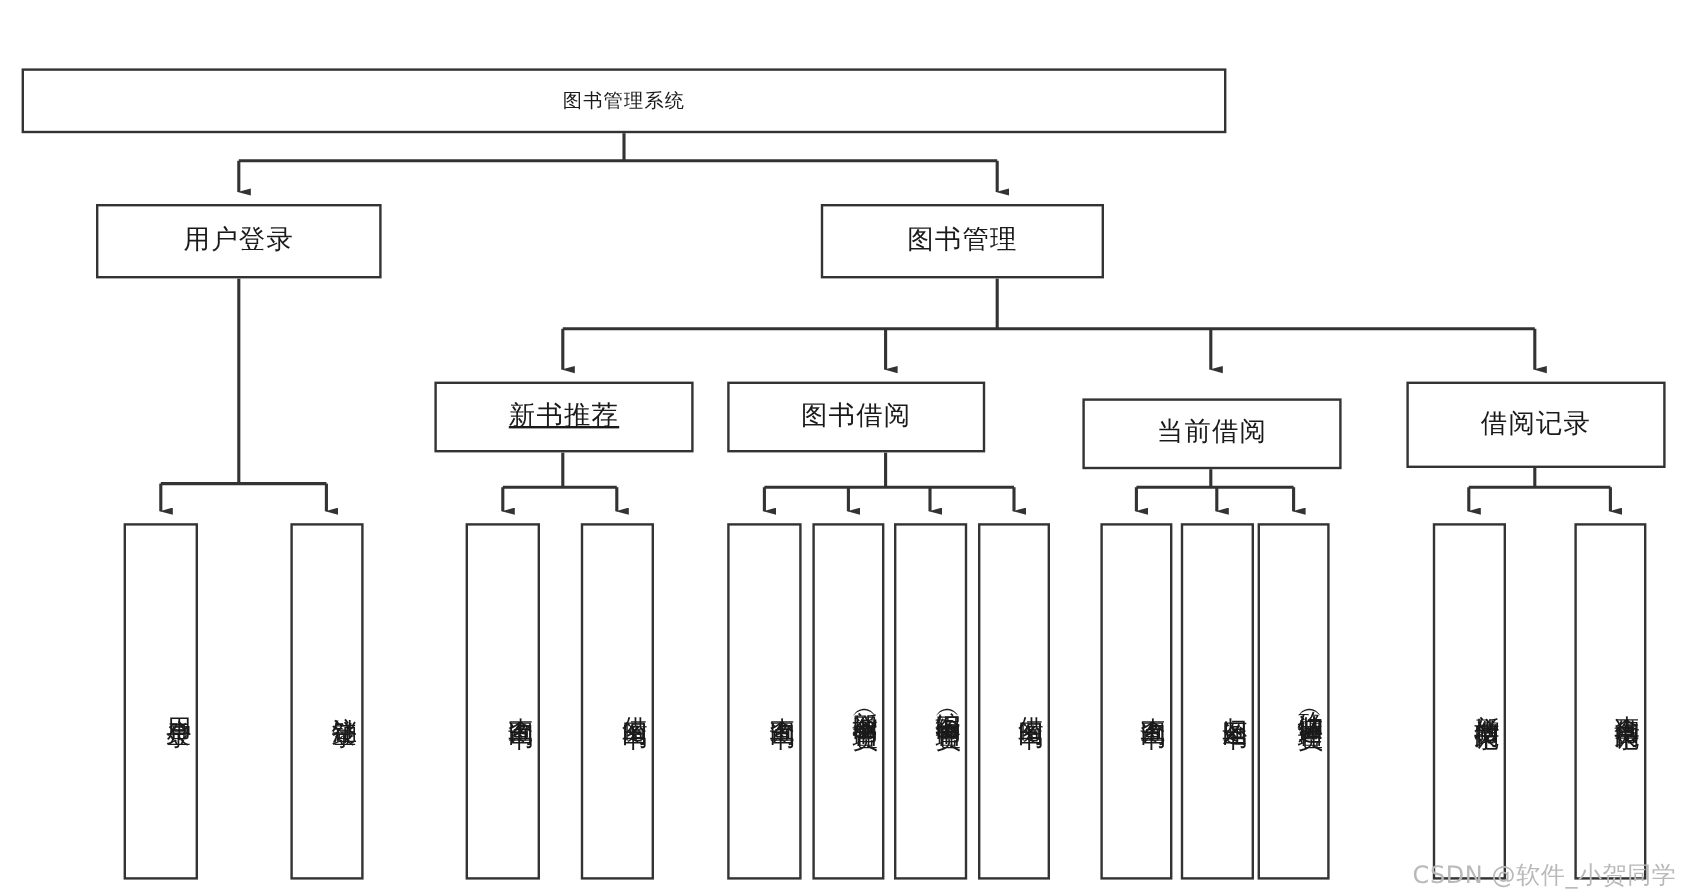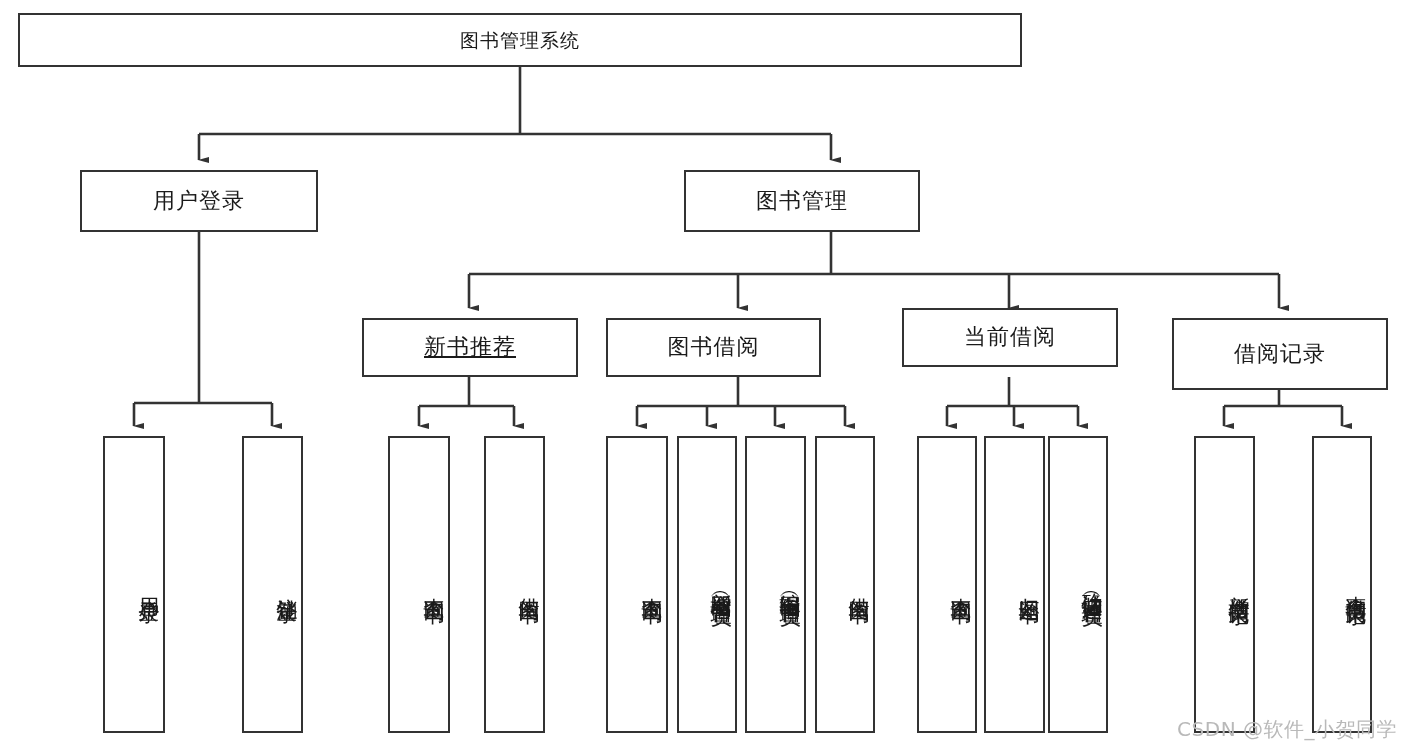--- a/index.html
+++ b/index.html
@@ -36,21 +36,22 @@
     justify-content: center;
     color: #1a1a1a;
   }
   .node.horiz {
     font-size: 22px;
     letter-spacing: 1px;
     line-height: 1.2;
     white-space: nowrap;
   }
   .node.root {
-    font-size: 19px;
+    font-size: 16px;
+    margin-top: 44px;
   }
   .node.vert {
     writing-mode: vertical-rl;
     text-orientation: upright;
     font-size: 21px;
     line-height: 1.35;
     letter-spacing: 2px;
     padding: 8px 0;
     align-items: flex-start;
     justify-content: center;
@@ -138,21 +139,21 @@
   <div class="node horiz" style="left: 684px; top: 170px; width: 236px; height: 62px;">
     <span>图书管理</span>
   </div>
 
   <div class="node horiz" style="left: 362px; top: 318px; width: 216px; height: 59px; text-decoration: underline;">
     <span>新书推荐</span>
   </div>
   <div class="node horiz" style="left: 606px; top: 318px; width: 215px; height: 59px;">
     <span>图书借阅</span>
   </div>
-  <div class="node horiz" style="left: 902px; top: 308px; width: 216px; height: 59px;">
+  <div class="node horiz" style="left: 902px; top: 332px; width: 216px; height: 59px;">
     <span>当前借阅</span>
   </div>
   <div class="node horiz" style="left: 1172px; top: 318px; width: 216px; height: 72px;">
     <span>借阅记录</span>
   </div>
 
   <div class="node vert" style="left: 103px; top: 436px; width: 62px; height: 297px;">
     <span class="vtext">用户登录</span>
   </div>
   <div class="node vert" style="left: 242px; top: 436px; width: 61px; height: 297px;">

